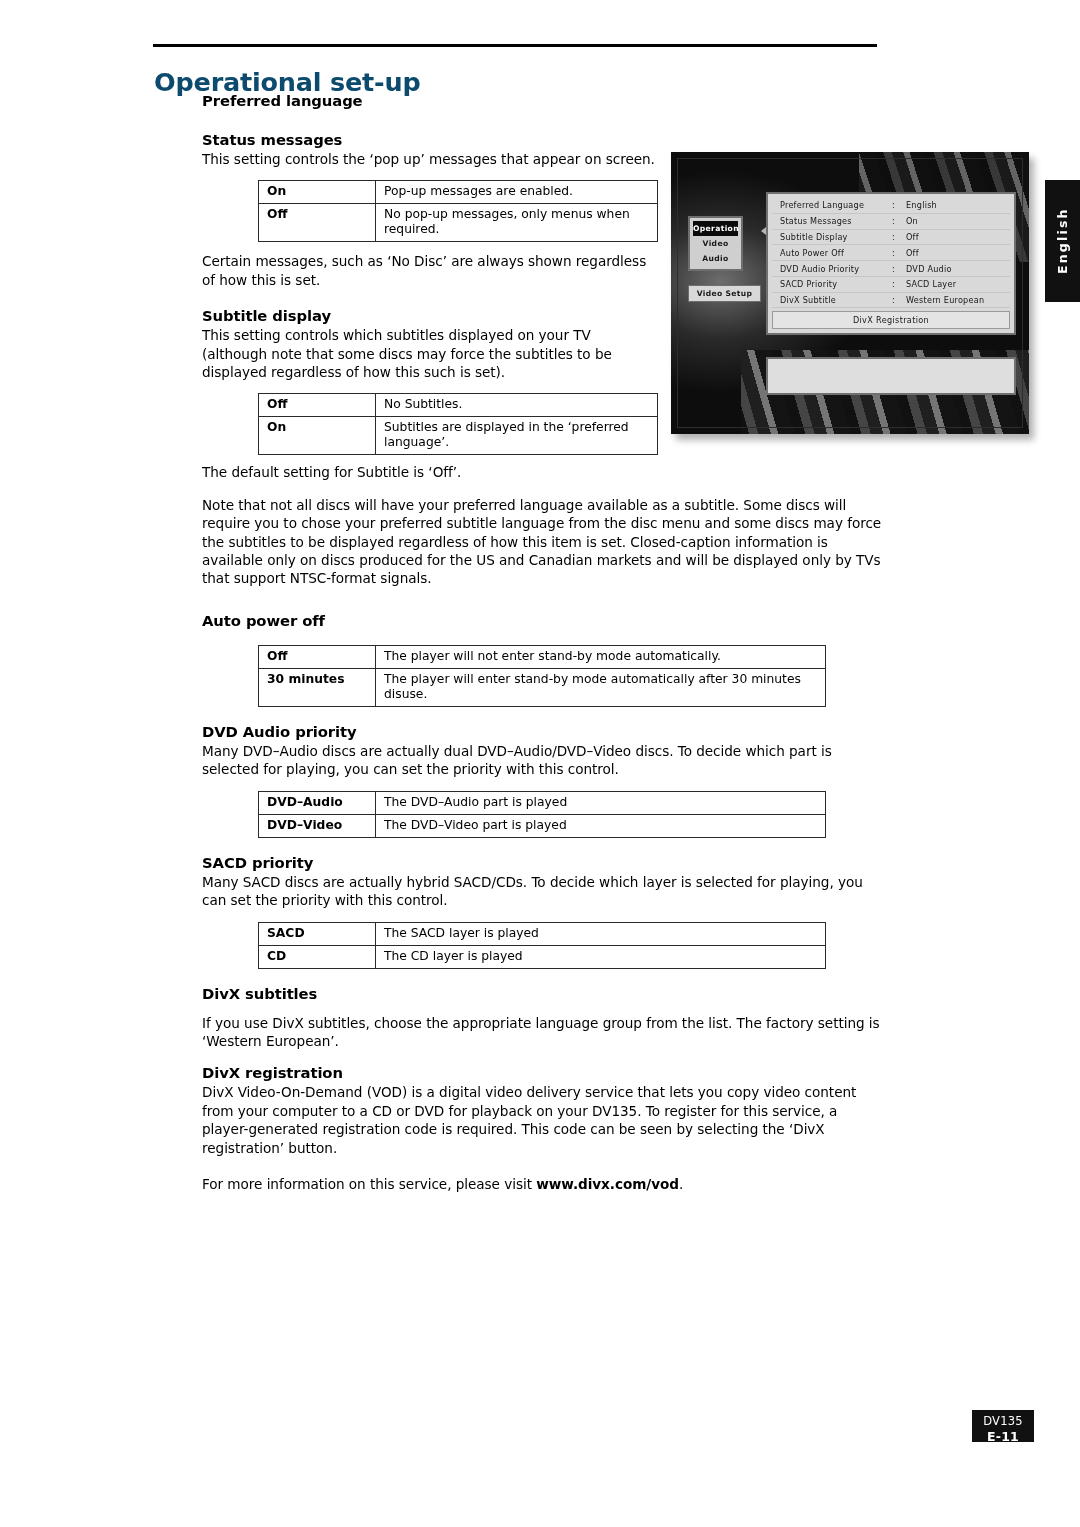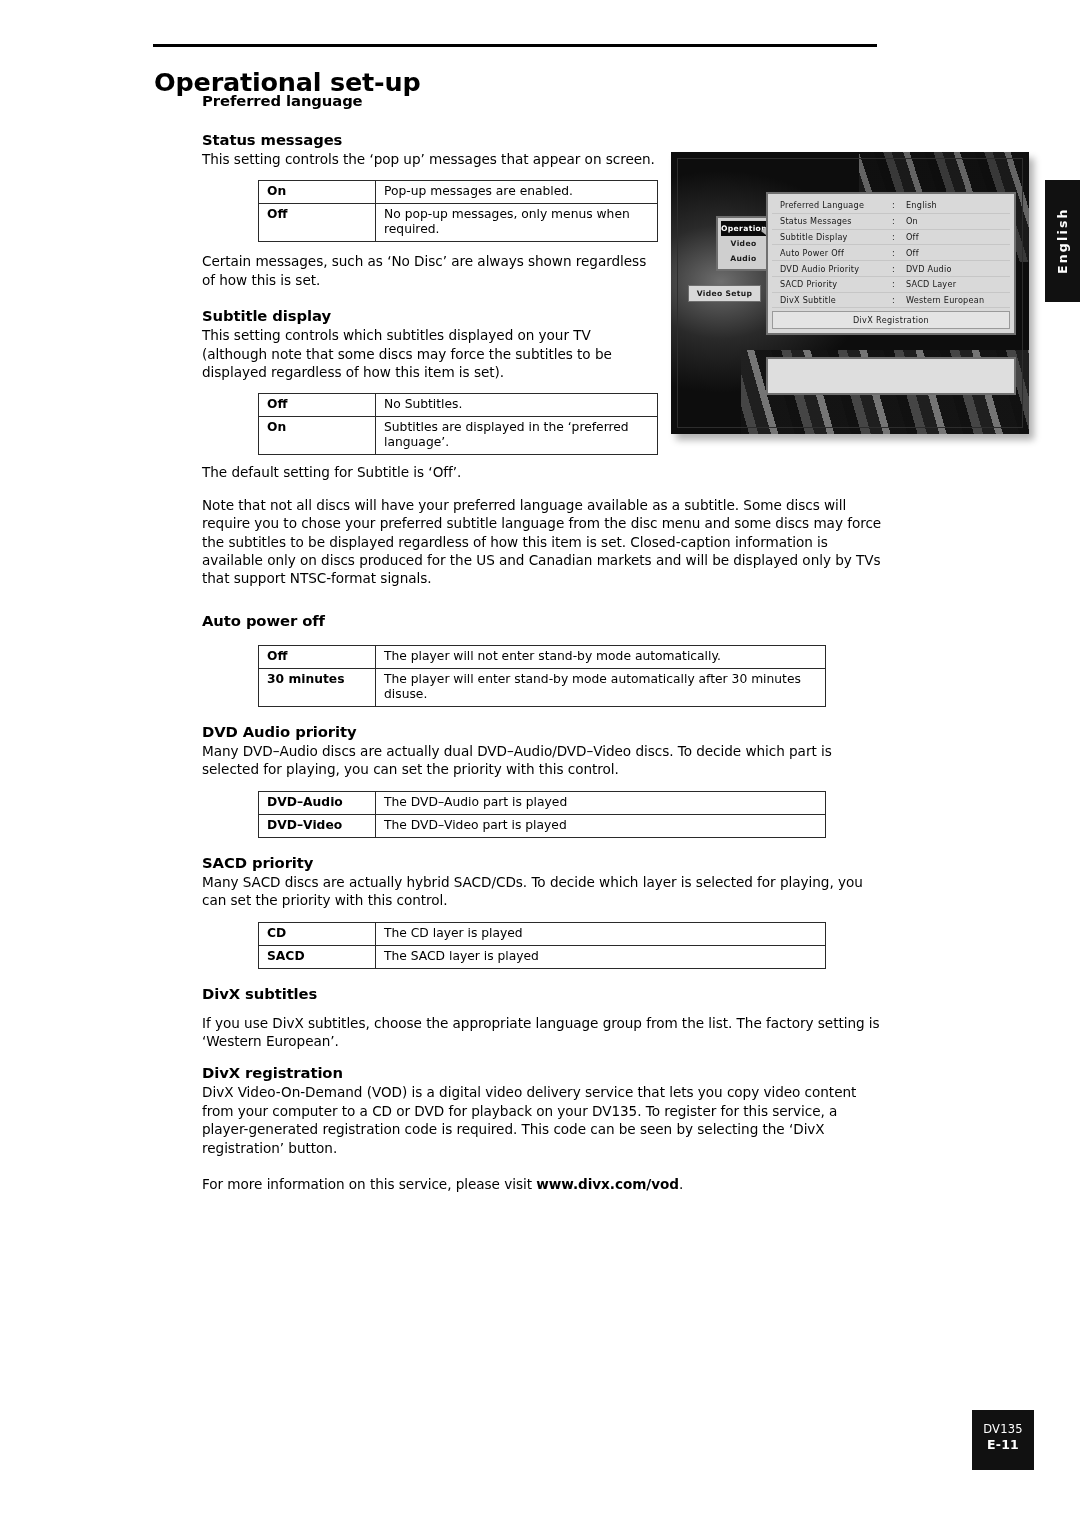--- a/index.html
+++ b/index.html
@@ -32,21 +32,21 @@
     height: 3px;
     background: #000;
   }
   .page-title {
     position: absolute;
     left: 154px;
     top: 50px;
     font-size: 25.5px;
     font-weight: bold;
     letter-spacing: -0.2px;
-    color: #000000;
+    color: #0c4a6e;
   }
 
   
   .content {
     position: absolute;
     left: 202px;
     top: 92px;
     width: 684px;
   }
   .col-narrow { width: 455px; }
@@ -154,21 +154,20 @@
   
   .osd-nav {
     position: absolute;
     left: 17px;
     top: 64px;
     width: 55px;
     background: #cfcfcf;
     border: 2px solid #6e6e6e;
     padding: 3px;
     box-sizing: border-box;
-    margin-left: 28px;
   }
   .osd-nav-item {
     font-size: 7.6px;
     text-align: center;
     padding: 3px 0 3px 0;
     color: #1a1a1a;
     letter-spacing: .35px;
     font-weight: bold;
   }
   .osd-nav-item.sel {
@@ -267,25 +266,25 @@
     height: 122px;
     line-height: 35px;
   }
 
   
   .footer-badge {
     position: absolute;
     left: 972px;
     top: 1410px;
     width: 62px;
-    height: 60px;
+    height: 32px;
     background: #111111;
     color: #ffffff;
     text-align: center;
-    padding-top: 12px;
+    padding-top: 4px;
     box-sizing: border-box;
   }
   .footer-badge .model {
     font-size: 11.5px;
     line-height: 15px;
     letter-spacing: .2px;
   }
   .footer-badge .pageno {
     font-size: 12.5px;
     font-weight: bold;
@@ -326,21 +325,21 @@
       </tr>
     </tbody>
       </table>
 
     <div class="sp-10"></div>
     <p class="body col-narrow">Certain messages, such as ‘No Disc’ are always shown regardless of how this is set.</p>
 
     <div class="sp-18"></div>
 
     <h3 class="sec">Subtitle display</h3>
-    <p class="body col-narrow">This setting controls which subtitles displayed on your TV (although note that some discs may force the subtitles to be displayed regardless of how this item is set).</p>
+    <p class="body col-narrow">This setting controls which subtitles displayed on your TV (although note that some discs may force the subtitles to be displayed regardless of how this such is set).</p>
 
     <div class="sp-12"></div>
 
     <table class="opt t-sub">
       <tbody>
           <tr>
         <td class="k">Off</td>
         <td>No Subtitles.</td>
       </tr>
       <tr>
@@ -398,26 +397,26 @@
     <div class="sp-16"></div>
 
     <h3 class="sec">SACD priority</h3>
     <p class="body">Many SACD discs are actually hybrid SACD/CDs. To decide which layer is selected for playing, you can set the priority with this control.</p>
 
     <div class="sp-12"></div>
 
     <table class="opt t-sacd">
       <tbody>
           <tr>
+        <td class="k">SACD</td>
+        <td>The SACD layer is played</td>
+      </tr>
+      <tr>
         <td class="k">CD</td>
         <td>The CD layer is played</td>
-      </tr>
-      <tr>
-        <td class="k">SACD</td>
-        <td>The SACD layer is played</td>
       </tr>
     </tbody>
       </table>
 
     <div class="sp-16"></div>
 
     <h3 class="sec">DivX subtitles</h3>
     <div class="sp-10"></div>
     <p class="body">If you use DivX subtitles, choose the appropriate language group from the list. The factory setting is ‘Western European’.</p>
 

